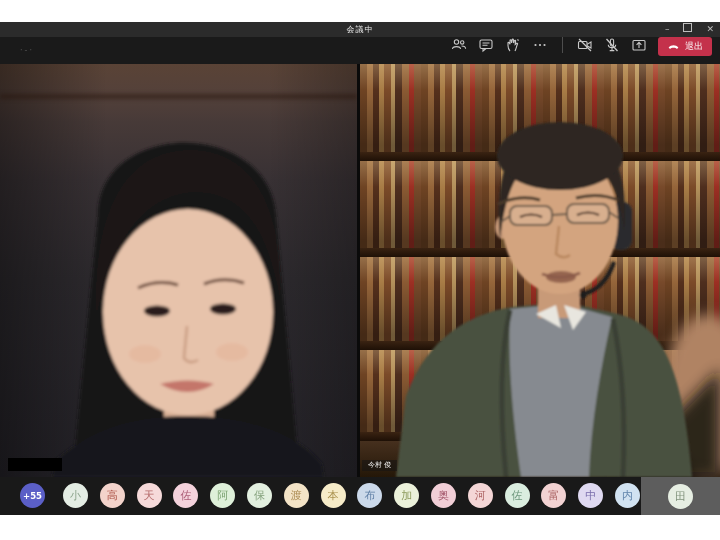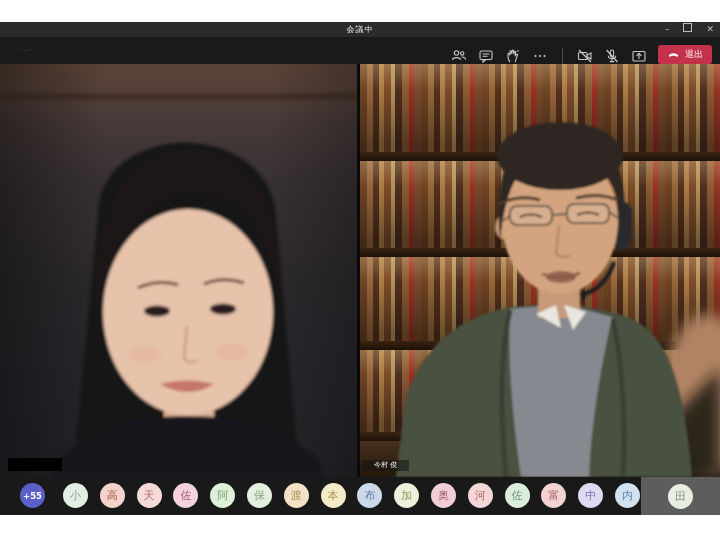--- a/index.html
+++ b/index.html
@@ -9,21 +9,21 @@
   
   .titlebar{position:absolute;left:0;top:0;width:720px;height:15px;background:#2b2b2b;display:flex;align-items:center;justify-content:center;}
   .titlebar .title{color:#e6e6e6;font-size:8px;letter-spacing:1px;}
   .wincontrols{position:absolute;right:6px;top:0;height:15px;display:flex;align-items:center;gap:14px;color:#bdbdbd;font-size:9px;}
   .winbtn{cursor:default;line-height:15px;}
   .maxsquare{display:inline-block;width:7px;height:7px;border:1px solid #bdbdbd;}
 
   
   .controlbar{position:absolute;left:0;top:15px;width:720px;height:27px;background:#1a1a1a;}
   .status-ind{position:absolute;left:20px;top:9px;color:#9a9a9a;opacity:.4;font-size:8px;letter-spacing:2px;}
-  .ctrl-icons{position:absolute;right:8px;top:0;height:27px;display:flex;align-items:flex-end;gap:11px;}
+  .ctrl-icons{position:absolute;right:8px;top:0;height:27px;display:flex;align-items:flex-start;gap:11px;}
   .icon16{width:16px;height:16px;display:block;}
   .vdivider{width:1px;height:16px;background:#4d4d4d;margin:0 3px;}
   .leave-btn{height:19px;min-width:52px;border:none;border-radius:3px;display:flex;align-items:center;justify-content:center;gap:5px;color:#fff;font-size:9px;padding:0 9px;font-family:inherit;}
 
   
   .stage{position:absolute;left:0;top:42px;width:720px;height:413px;background:#0a0a0a;}
   .video-left{position:absolute;left:0;top:0;width:357px;height:413px;overflow:hidden;
     background:linear-gradient(180deg,#5a4336 0%,#54413a 7%,#473a38 14%,#383134 28%,#2d2a2e 52%,#252329 100%);}
   .video-left::before{content:"";position:absolute;inset:0;background:linear-gradient(90deg,rgba(0,0,0,.38),rgba(0,0,0,0) 30%,rgba(0,0,0,0) 75%,rgba(0,0,0,.25));}
   .video-left::after{content:"";position:absolute;left:0;top:30px;width:100%;height:5px;background:rgba(40,22,12,.55);filter:blur(2px);}
@@ -34,21 +34,21 @@
   .shelfrow{position:relative;width:100%;
     background:
      linear-gradient(180deg,rgba(255,226,170,.28) 0%,rgba(120,70,30,0) 30%,rgba(0,0,0,.38) 92%),
      repeating-linear-gradient(90deg,#6e4323 0 7px,#95653a 7px 13px,#55301c 13px 19px,#a87c46 19px 24px,#7b4a28 24px 31px,#b3905b 31px 35px,#4e2e1e 35px 42px,#8a5a33 42px 49px,#9c2f23 49px 54px,#77492a 54px 61px);}
   .shelfboard{width:100%;height:9px;background:linear-gradient(180deg,#3a2312,#1e1006);}
   .shelf-bottom{width:100%;height:36px;background:linear-gradient(180deg,#46301e,#241708);}
   .figure-svg{position:absolute;inset:0;}
 
   
   .redacted-label{position:absolute;left:8px;bottom:6px;width:54px;height:13px;background:#000;}
-  .name-label{position:absolute;left:2px;bottom:6px;background:rgba(20,20,20,.55);color:#f2f2f2;font-size:7px;padding:2px 12px;line-height:1;}
+  .name-label{position:absolute;left:2px;bottom:6px;background:rgba(20,20,20,.55);color:#f2f2f2;font-size:7px;padding:2px 6px;line-height:1;}
 
   
   .bottombar{position:absolute;left:0;top:455px;width:720px;height:38px;background:#191919;}
   .overflow-badge{position:absolute;left:20px;top:6px;width:25px;height:25px;border-radius:50%;color:#fff;font-size:8.5px;font-weight:bold;display:flex;align-items:center;justify-content:center;}
   .participants-row{position:absolute;left:63px;top:6px;width:577px;display:flex;justify-content:space-between;}
   .avatar{width:25px;height:25px;border-radius:50%;font-size:11px;display:flex;align-items:center;justify-content:center;line-height:1;}
   .active-tile{position:absolute;left:641px;top:0;width:79px;height:38px;display:flex;align-items:center;justify-content:center;}
 </style>
 </head>
 <body>

